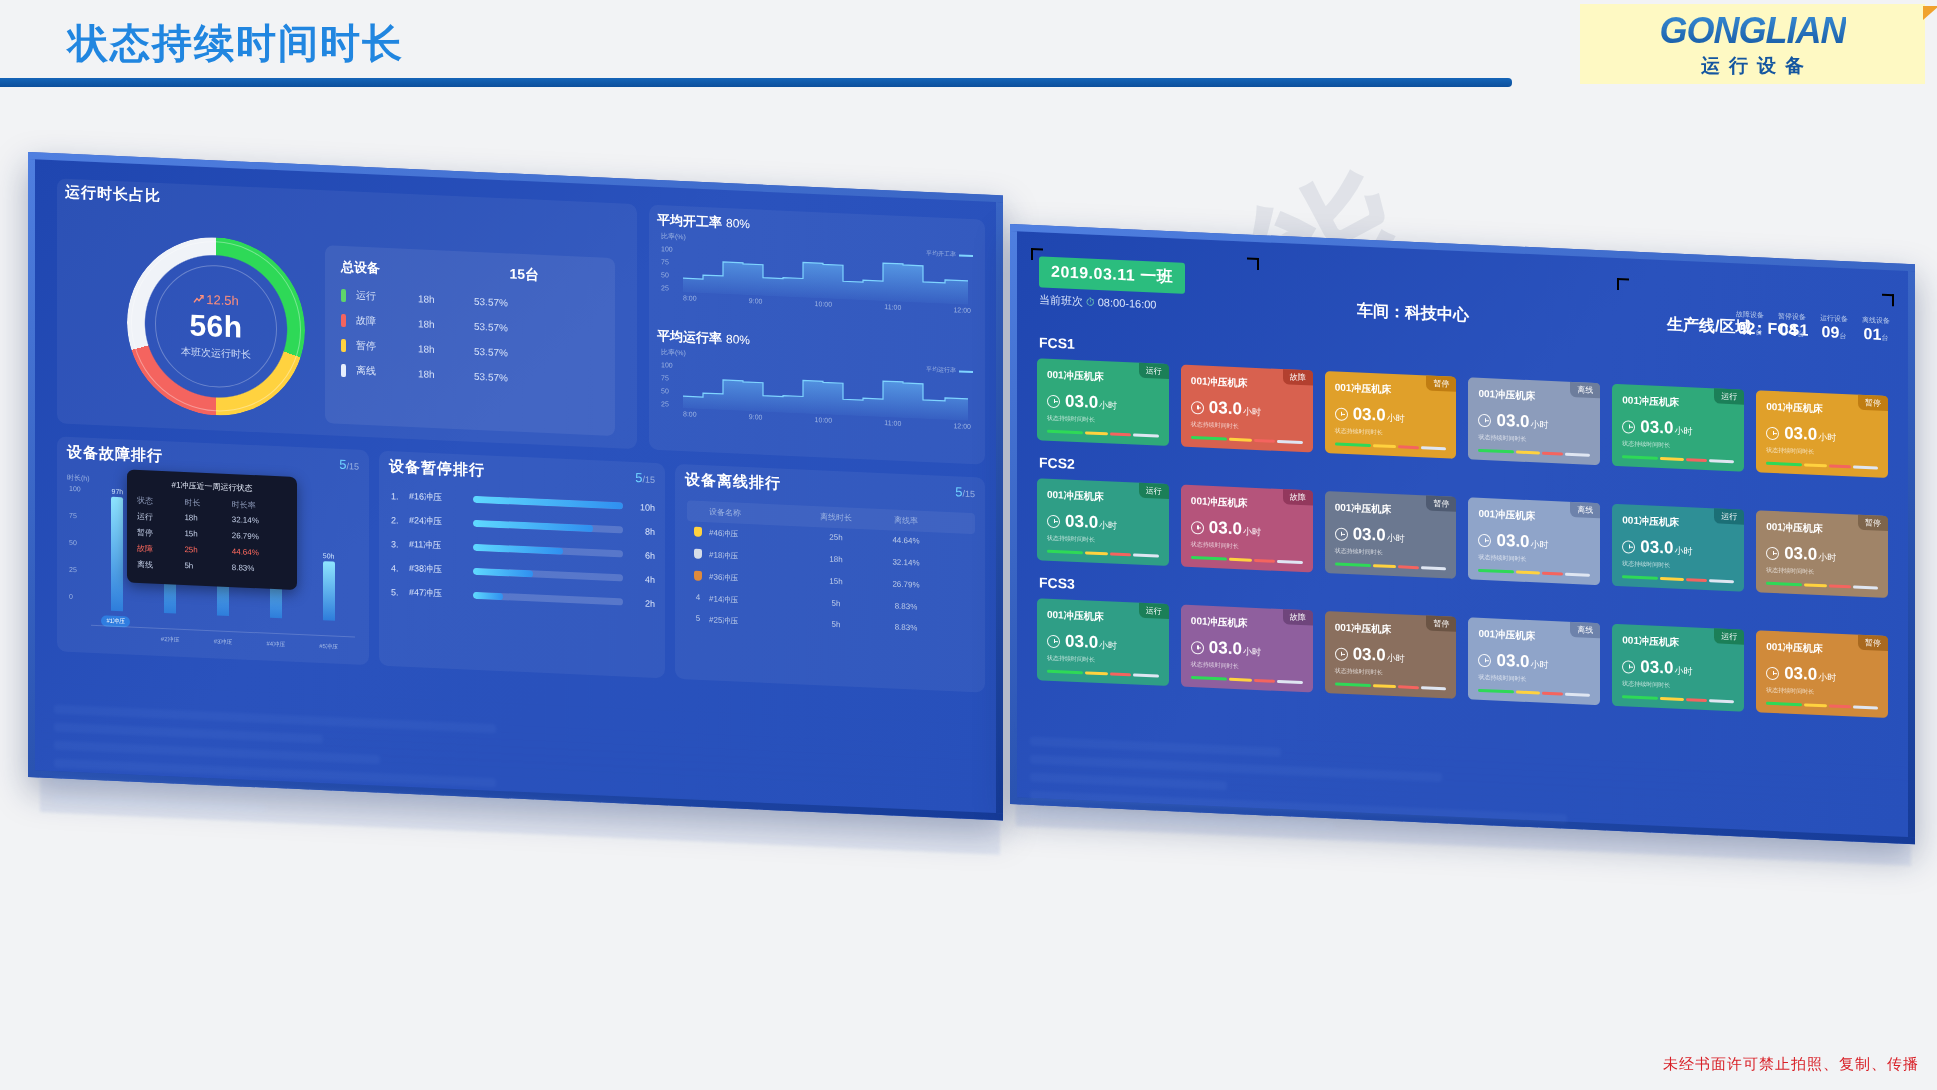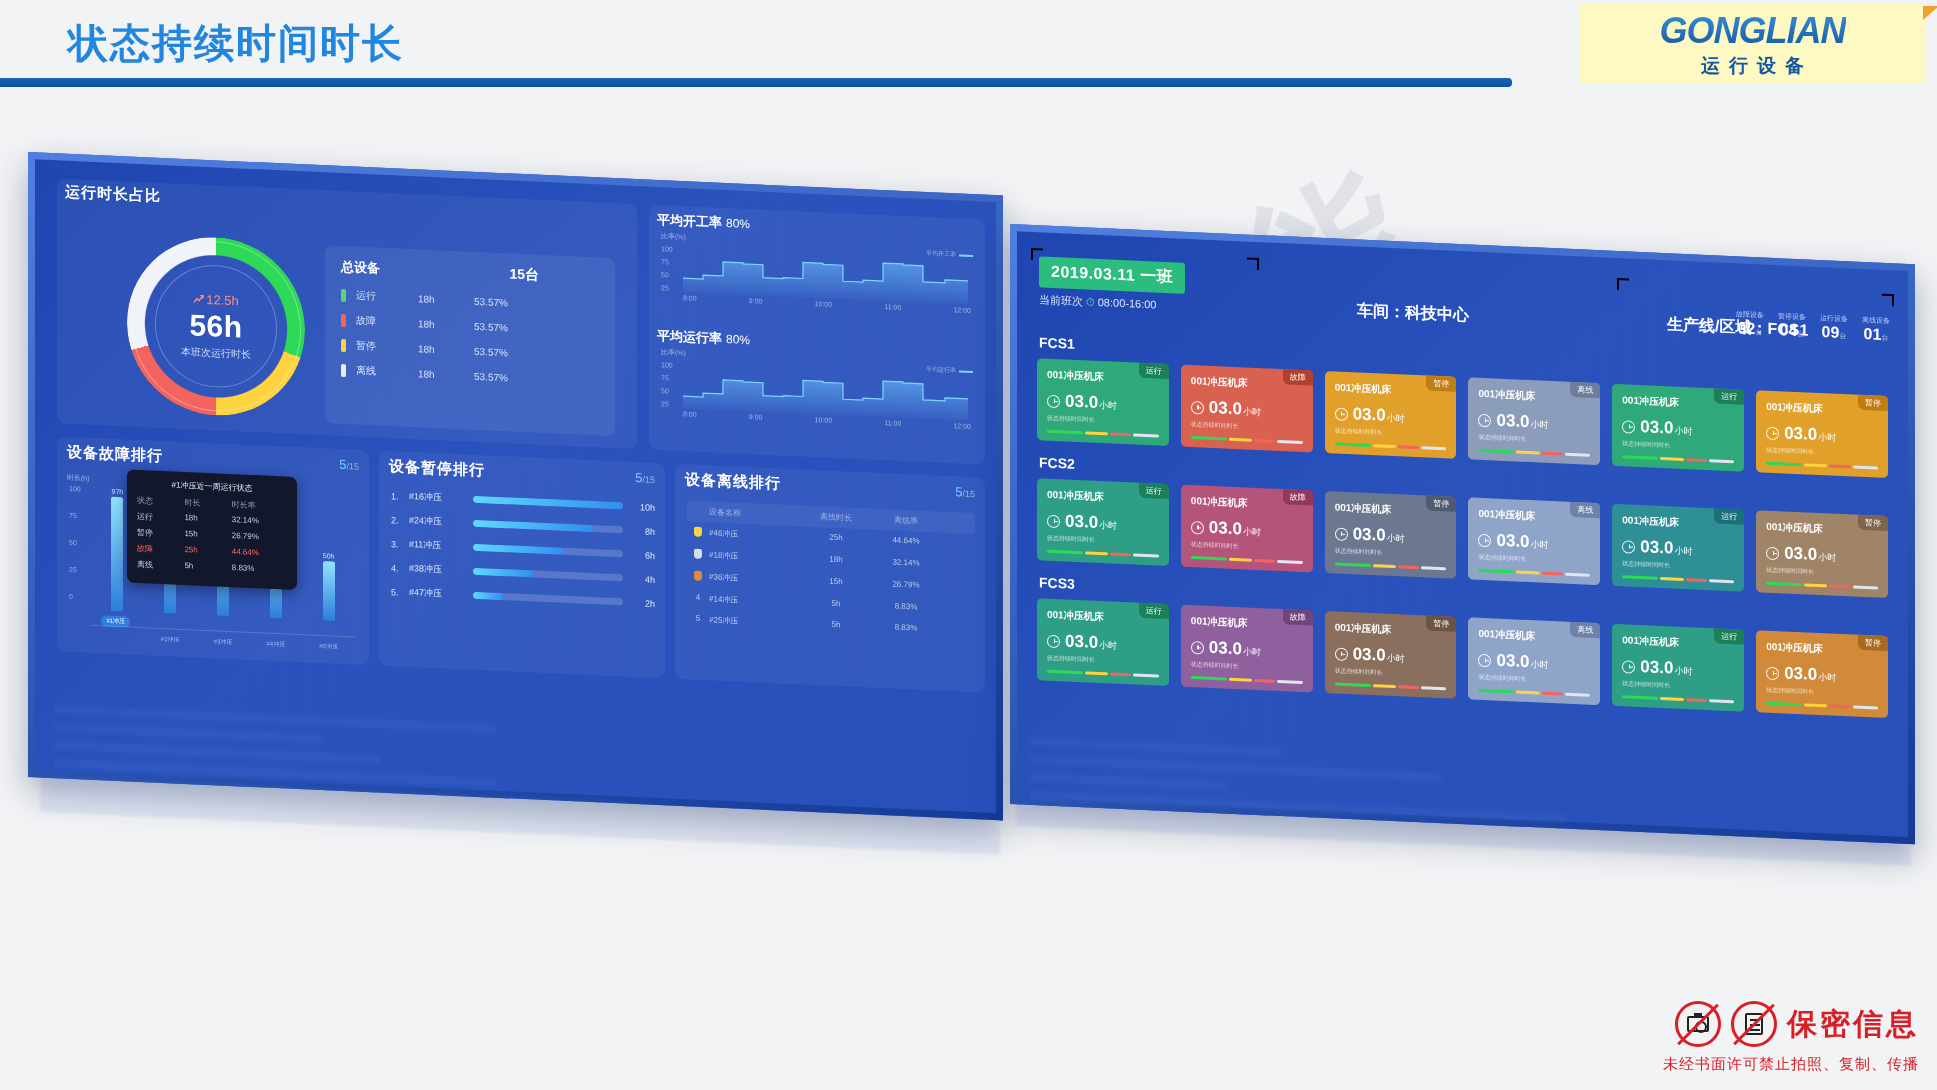--- a/index.html
+++ b/index.html
@@ -891,25 +891,14 @@
   <div class="reflection" id="refl-right">
     <div class="refl-line w3"></div>
       <div class="refl-line w4"></div>
     <div class="refl-line w1"></div>
       <div class="refl-line w2"></div>
     <div class="refl-line w5"></div>
   </div>
 </div>
 
 <div class="confid">
-  <div class="confid-row">
-    <div class="no-icon">
-        <div class="cam"></div>
-        <div class="bar"></div>
-      </div>
-    <div class="no-icon">
-        <div class="doc"></div>
-        <div class="bar"></div>
-      </div>
-    <div class="confid-text">保密信息</div>
-  </div>
   <div class="confid-note">未经书面许可禁止拍照、复制、传播</div>
 </div>
 
 </body></html>

